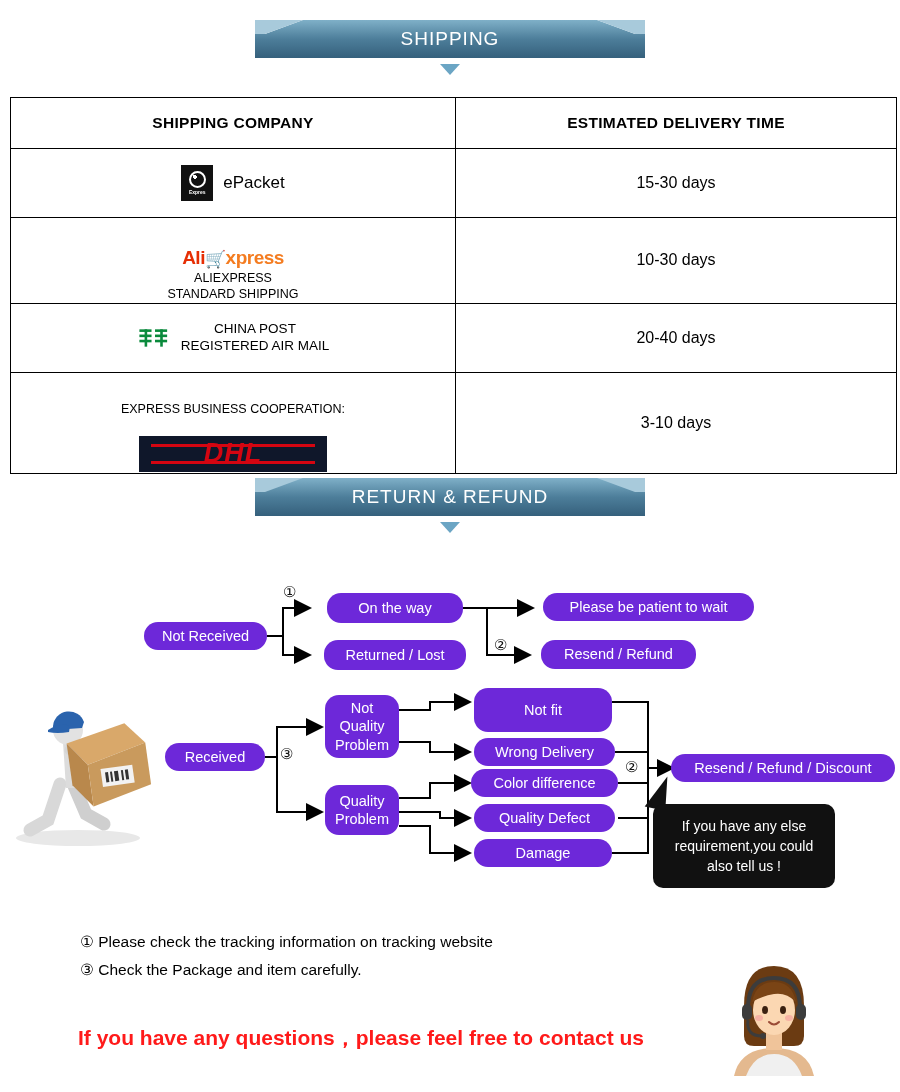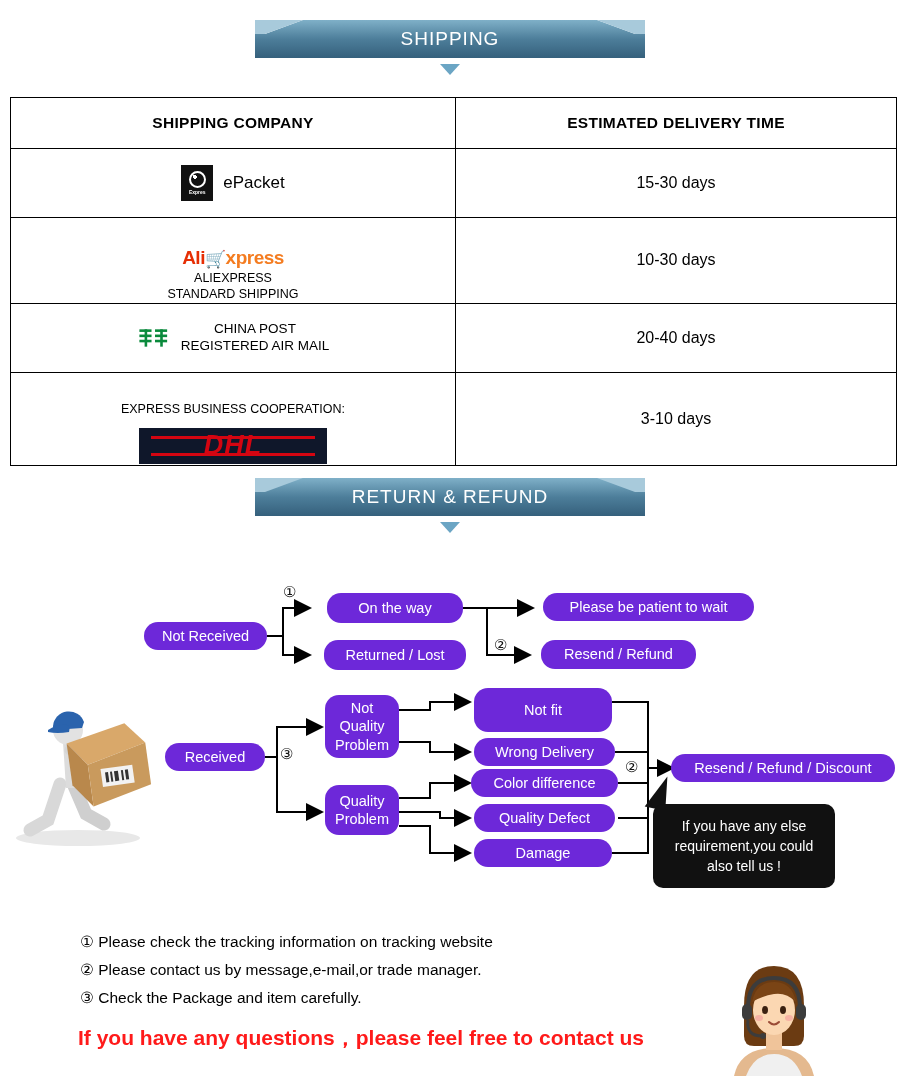--- a/index.html
+++ b/index.html
@@ -72,21 +72,21 @@
     color:#e62e04;font-size:17px;
   }
   .ali-sub{font-size:12.5px;margin-top:2px;}
 
   
   .cp-cell{display:flex;align-items:center;justify-content:center;gap:8px;}
   .cp-logo{width:36px;height:26px;}
   .cp-text{font-size:13.5px;line-height:1.25;text-align:center;}
 
   
-  .dhl-cell{display:flex;flex-direction:column;align-items:center;justify-content:center;gap:12px;margin-top:28px;}
+  .dhl-cell{display:flex;flex-direction:column;align-items:center;justify-content:center;gap:20px;margin-top:28px;}
   .dhl-title{font-size:12.5px;}
   .dhl-logo{
     width:188px;height:36px;background:#0f172a;
     display:flex;align-items:center;justify-content:center;
     color:#d40511;font-weight:bold;font-style:italic;font-size:27px;letter-spacing:1px;
     position:relative;
   }
   .dhl-logo:before,.dhl-logo:after{
     content:"";position:absolute;left:12px;right:12px;height:3px;background:#d40511;
   }
@@ -353,21 +353,20 @@
   <div class="bubble-tail" style="left:648px;top:205px;"></div>
   <div class="bubble" style="left:653px;top:234px;width:182px;height:84px;flex-direction:column;">
     <div>If you have any else</div>
     <div>requirement,you could</div>
     <div>also tell us !</div>
   </div>
 </div>
 
 <div class="notes">
   <div>① Please check the tracking information on tracking website</div>
-  <div>② Please contact us by message,e-mail,or trade manager.</div>
   <div>③ Check the Package and item carefully.</div>
 </div>
 
 <div class="final-note">If you have any questions，please feel free to contact us</div>
 
 <svg class="operator" viewBox="0 0 92 118">
 
   <path d="M16 48 q0 -40 30 -40 q30 0 30 40 l0 30 q0 10 -10 10 l-40 0 q-10 0 -10 -10 Z" fill="#6b3b12"></path>
 
   <path d="M6 118 q6 -28 40 -28 q34 0 40 28 Z" fill="#e4b98f"></path>

